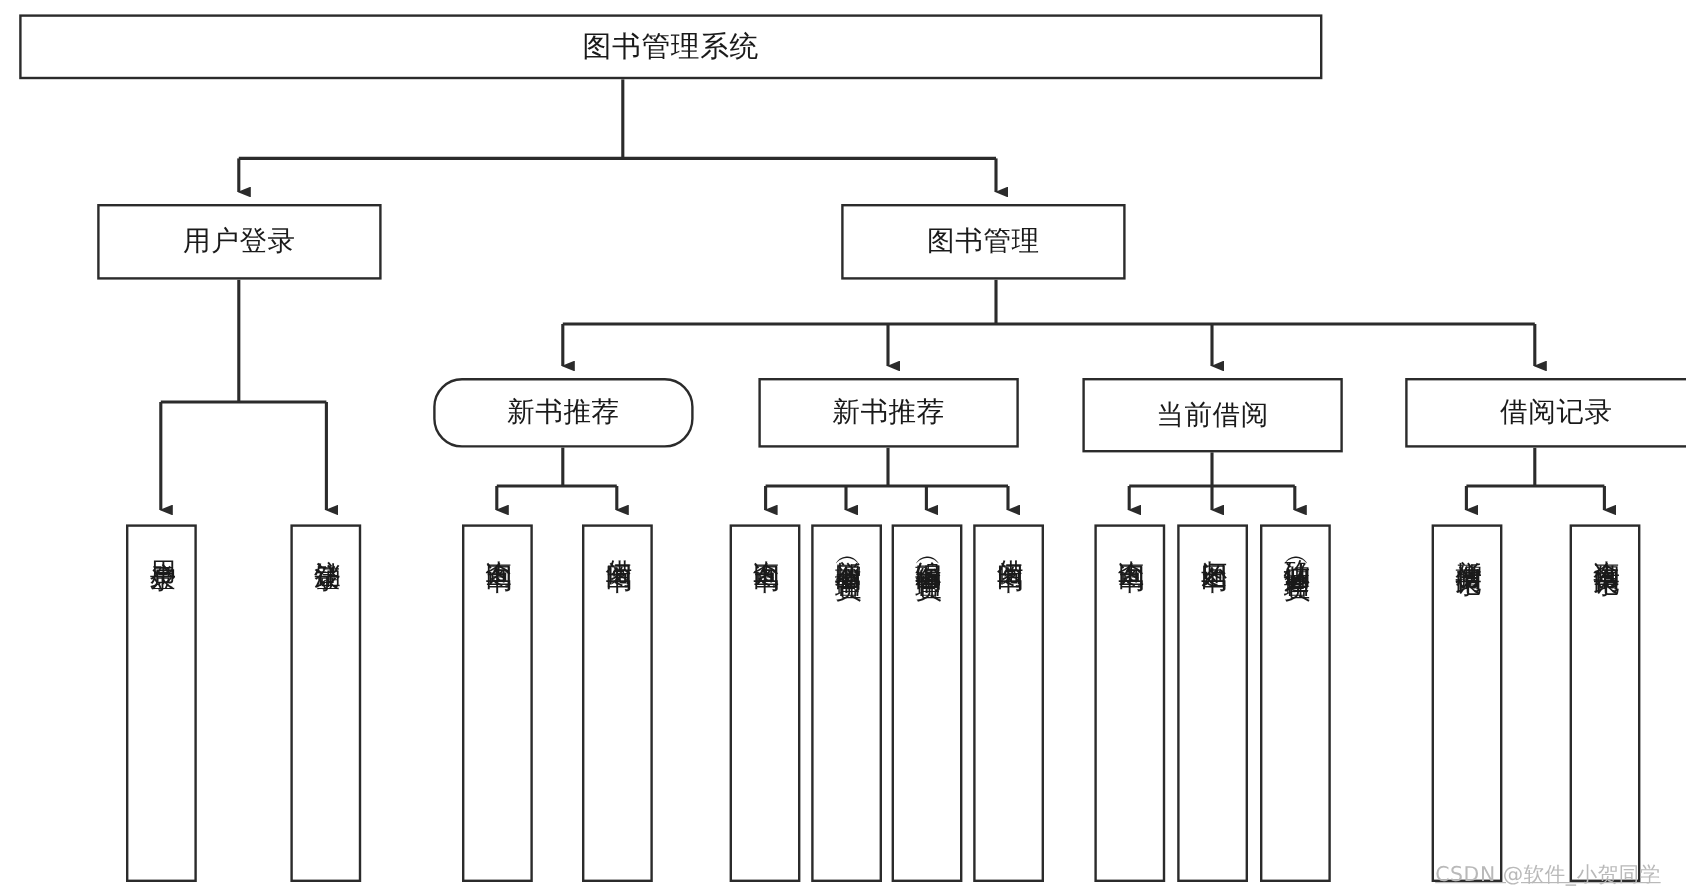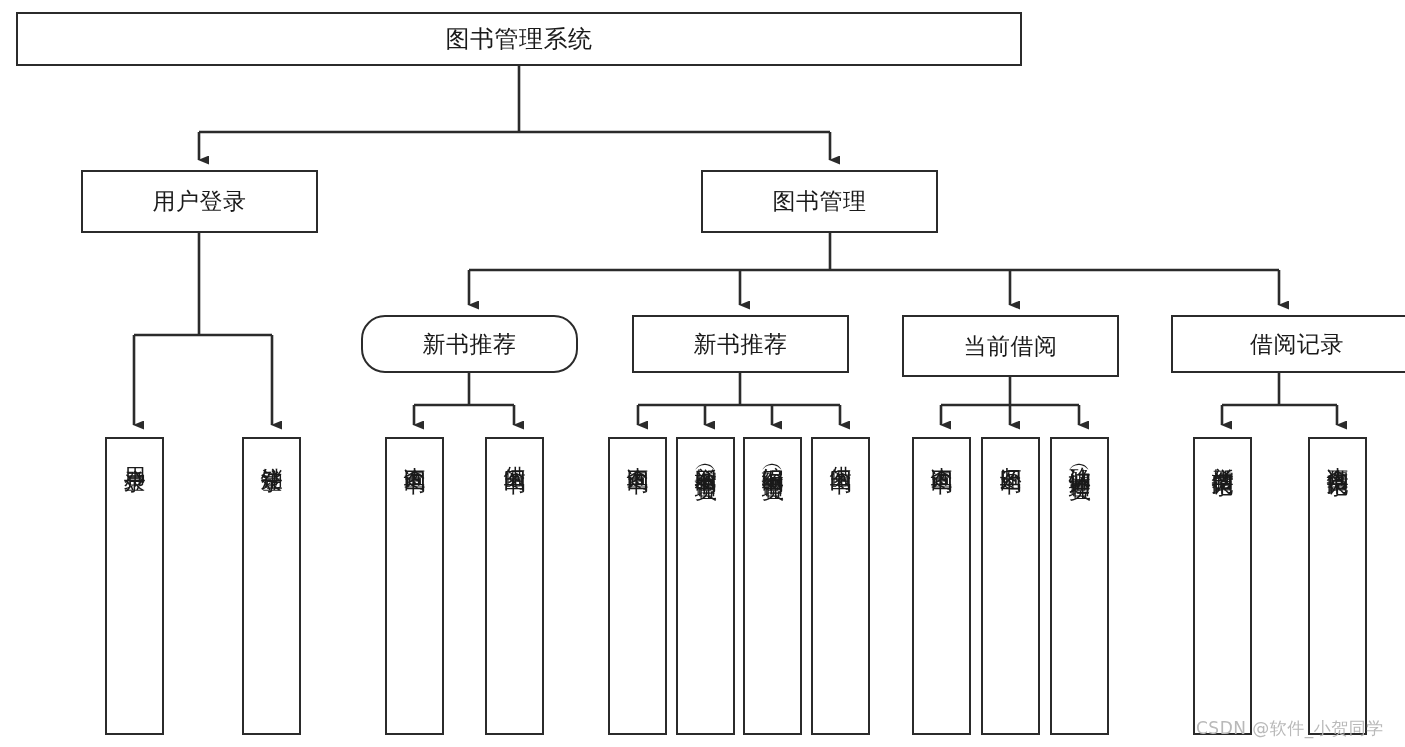--- a/index.html
+++ b/index.html
@@ -65,20 +65,21 @@
     white-space: nowrap;
   }
   .watermark {
     position: absolute;
     color: #b9b9b9;
     font-size: 17px;
     letter-spacing: 0.5px;
     z-index: 5;
     white-space: nowrap;
     user-select: none;
+    text-decoration: underline;
   }
 </style>
 </head>
 <body>
 
 <div id="canvas">
 
   <svg id="edges" viewBox="0 0 1405 747" xmlns="http://www.w3.org/2000/svg">
     <defs>
       <marker id="arrow" markerWidth="9" markerHeight="11" refX="4.5" refY="10" orient="auto" markerUnits="userSpaceOnUse">
@@ -122,21 +123,21 @@
       <path d="M1010,405 L1010,425" marker-end="url(#arrow)"></path>
       <path d="M1079,405 L1079,425" marker-end="url(#arrow)"></path>
 
       <path d="M1279,373 L1279,405"></path>
       <path d="M1222,405 L1337,405"></path>
       <path d="M1222,405 L1222,425" marker-end="url(#arrow)"></path>
       <path d="M1337,405 L1337,425" marker-end="url(#arrow)"></path>
     </g>
   </svg>
 
-  <div class="node root horiz" style="left:16px; top:12px; width:1006px; height:54px;">
+  <div class="node root horiz" style="left:16px; top:12px; width:1086px; height:54px;">
     <span class="label">图书管理系统</span>
   </div>
 
   <div class="node horiz" style="left:81px; top:170px; width:237px; height:63px;">
     <span class="label">用户登录</span>
   </div>
 
   <div class="node horiz" style="left:701px; top:170px; width:237px; height:63px;justify-content:center;">
     <span class="label">图书管理</span>
   </div>

